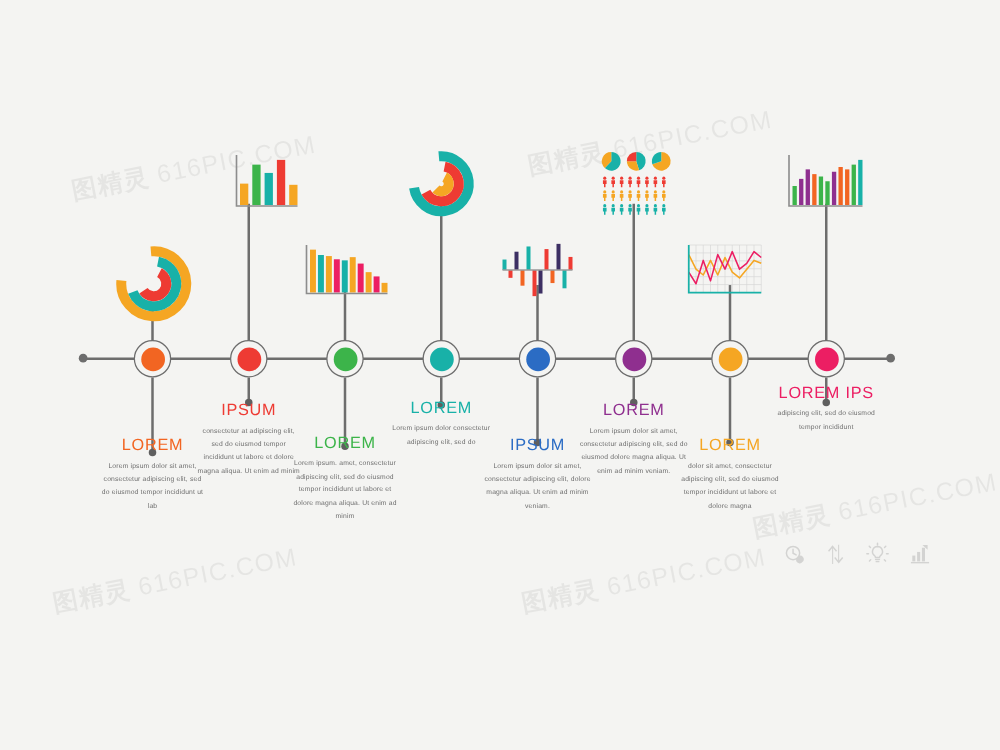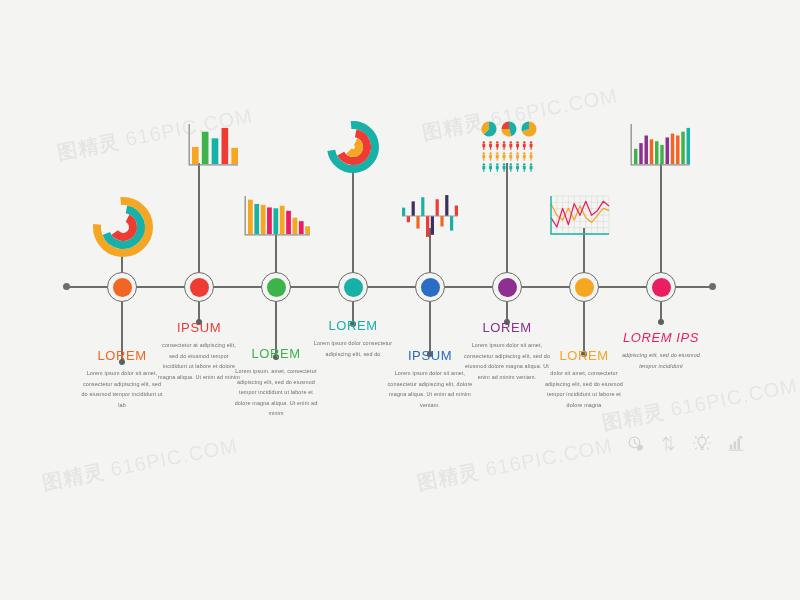--- a/index.html
+++ b/index.html
@@ -377,21 +377,21 @@
         <div class="body">Lorem ipsum dolor sit amet, consectetur adipiscing elit, dolore magna aliqua. Ut enim ad minim veniam.</div>
       </div>
       <div class="tblock" style="left: 463px; top: 320px; width: 88px;">
         <div class="ttl" style="color: rgb(143, 47, 143);">LOREM</div>
         <div class="body">Lorem ipsum dolor sit amet, consectetur adipiscing elit, sed do eiusmod dolore magna aliqua. Ut enim ad minim veniam.</div>
       </div>
       <div class="tblock" style="left: 541px; top: 348px; width: 86px;">
         <div class="ttl" style="color: rgb(245, 166, 35);">LOREM</div>
         <div class="body">dolor sit amet, consectetur adipiscing elit, sed do eiusmod tempor incididunt ut labore et dolore magna</div>
       </div>
-      <div class="tblock" style="left: 615px; top: 330px; width: 92px; font-style: italic;">
+      <div class="tblock" style="left: 615px; top: 306px; width: 92px;">
         <div class="ttl" style="color: rgb(236, 30, 99);">LOREM IPS</div>
         <div class="body">adipiscing elit, sed do eiusmod tempor incididunt</div>
       </div>
     </div>
 
   <div class="ficons" style="left:627px;top:434px;">
     <span>
       <svg width="17" height="17" viewBox="0 0 24 24" fill="none" stroke="#555" stroke-width="1.7">
         <circle cx="10.5" cy="10.5" r="7.5"></circle>
         <path d="M10.5 6.2 V10.7 L14 12.6" stroke-linecap="round"></path>

